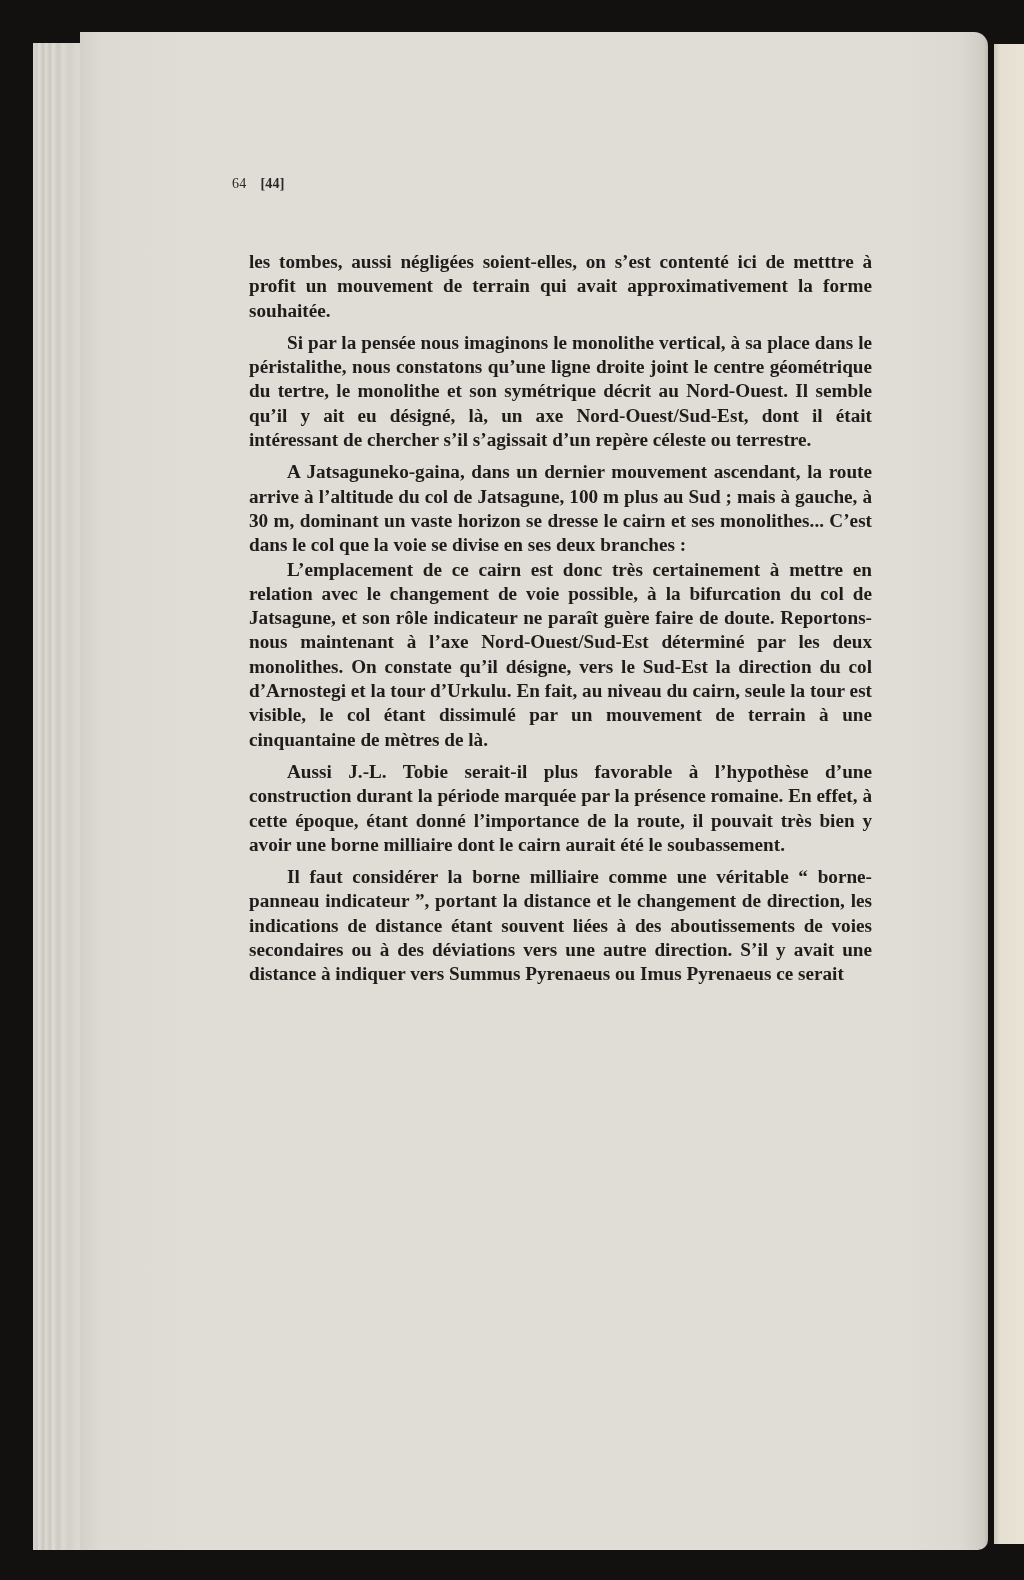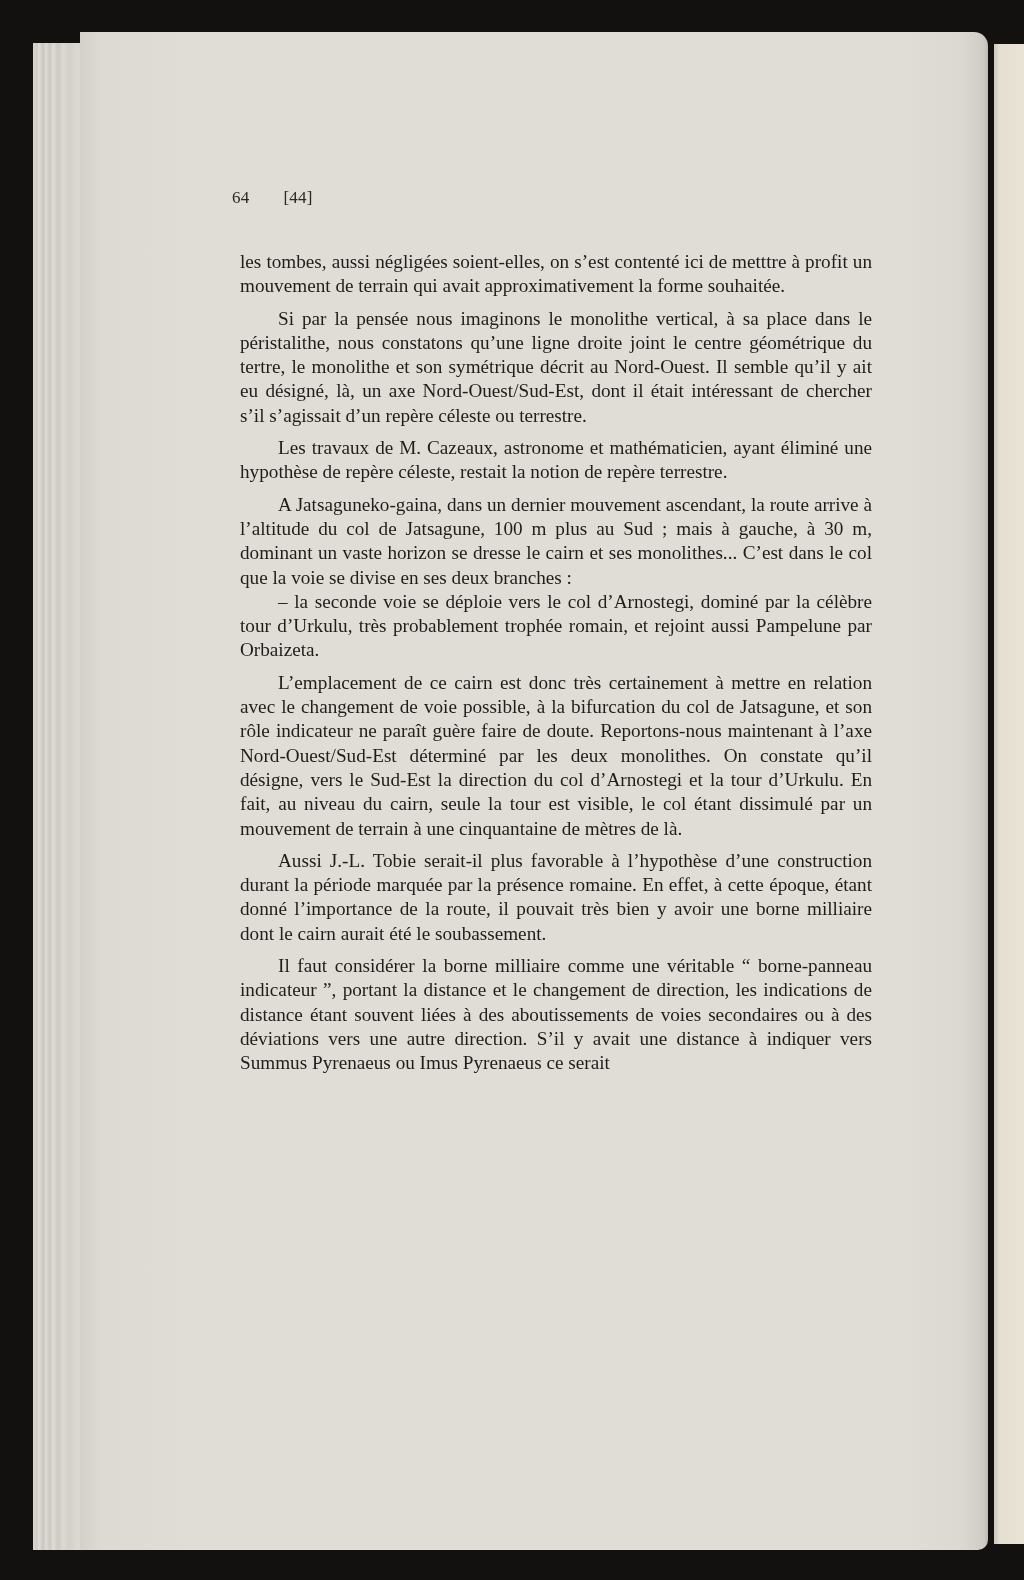--- a/index.html
+++ b/index.html
@@ -16,52 +16,50 @@
   .page {
     position: absolute; left: 80px; top: 32px; width: 908px; height: 1518px;
     background: linear-gradient(90deg, #d3d0c9 0px, #dddad3 20px, #e0ddd6 120px, #e0ddd6 820px, #dcd9d2 880px, #cfccc4 904px, #bcb8b0 908px);
     border-radius: 0 14px 10px 0;
   }
   .next-page {
     position: absolute; left: 994px; top: 44px; width: 30px; height: 1500px;
     background: linear-gradient(90deg, #cdc7b9 0px, #e6e0d2 6px, #e9e3d6 30px);
   }
   .running-head {
-    position: absolute; left: 232px; top: 188px; width: 670px;
-    font-size: 17px; color: #2a2826; letter-spacing: 0.2px;
+    position: absolute; left: 232px; top: 176px; width: 670px;
+    font-size: 14px; color: #2a2826; letter-spacing: 0.2px;
     display: flex; align-items: center;
   }
   .running-head .folio { margin-right: 14px; }
   .running-head .title { flex: 1; }
-  .running-head .ref { margin-left: 20px; }
+  .running-head .ref { margin-left: 0; font-weight: bold; }
   .body-text {
     position: absolute; left: 232px; top: 250px; width: 640px;
     font-size: 19.2px; line-height: 24.3px; color: #1f1d1b;
     text-align: justify;
   }
-  .body-text p { margin: 0 0 8px 8px; text-indent: 38px; }
+  .body-text p { margin: 0 0 8px 17px; text-indent: 38px; font-weight: bold; }
   .body-text p.first { text-indent: 0; }
   .body-text p.item { margin-bottom: 0; }
   .body-text p.tight { margin-bottom: 0; }
 </style>
 </head>
 <body>
 
 <div class="page-stack"></div>
 <div class="next-page"></div>
 
 <div class="page"></div>
 
 <div class="running-head">
   <span class="folio">64</span>
   <span class="ref">[44]</span>
 </div>
 
 <div class="body-text">
   <p class="first">les tombes, aussi négligées soient-elles, on s’est contenté ici de metttre à profit un mouvement de terrain qui avait approximativement la forme souhaitée.</p>
   <p>Si par la pensée nous imaginons le monolithe vertical, à sa place dans le péristalithe, nous constatons qu’une ligne droite joint le centre géométrique du tertre, le monolithe et son symétrique décrit au Nord-Ouest. Il semble qu’il y ait eu désigné, là, un axe Nord-Ouest/Sud-Est, dont il était intéressant de chercher s’il s’agissait d’un repère céleste ou terrestre.</p>
-  <p>Les travaux de M. Cazeaux, astronome et mathématicien, ayant éliminé une hypothèse de repère céleste, restait la notion de repère terrestre.</p>
   <p class="tight">A Jatsaguneko-gaina, dans un dernier mouvement ascendant, la route arrive à l’altitude du col de Jatsagune, 100 m plus au Sud ; mais à gauche, à 30 m, dominant un vaste horizon se dresse le cairn et ses monolithes... C’est dans le col que la voie se divise en ses deux branches :</p>
-  <p>– la seconde voie se déploie vers le col d’Arnostegi, dominé par la célèbre tour d’Urkulu, très probablement trophée romain, et rejoint aussi Pampelune par Orbaizeta.</p>
   <p>L’emplacement de ce cairn est donc très certainement à mettre en relation avec le changement de voie possible, à la bifurcation du col de Jatsagune, et son rôle indicateur ne paraît guère faire de doute. Reportons-nous maintenant à l’axe Nord-Ouest/Sud-Est déterminé par les deux monolithes. On constate qu’il désigne, vers le Sud-Est la direction du col d’Arnostegi et la tour d’Urkulu. En fait, au niveau du cairn, seule la tour est visible, le col étant dissimulé par un mouvement de terrain à une cinquantaine de mètres de là.</p>
   <p>Aussi J.-L. Tobie serait-il plus favorable à l’hypothèse d’une construction durant la période marquée par la présence romaine. En effet, à cette époque, étant donné l’importance de la route, il pouvait très bien y avoir une borne milliaire dont le cairn aurait été le soubassement.</p>
   <p>Il faut considérer la borne milliaire comme une véritable “ borne-panneau indicateur ”, portant la distance et le changement de direction, les indications de distance étant souvent liées à des aboutissements de voies secondaires ou à des déviations vers une autre direction. S’il y avait une distance à indiquer vers Summus Pyrenaeus ou Imus Pyrenaeus ce serait</p>
 </div>
 
 </body></html>

